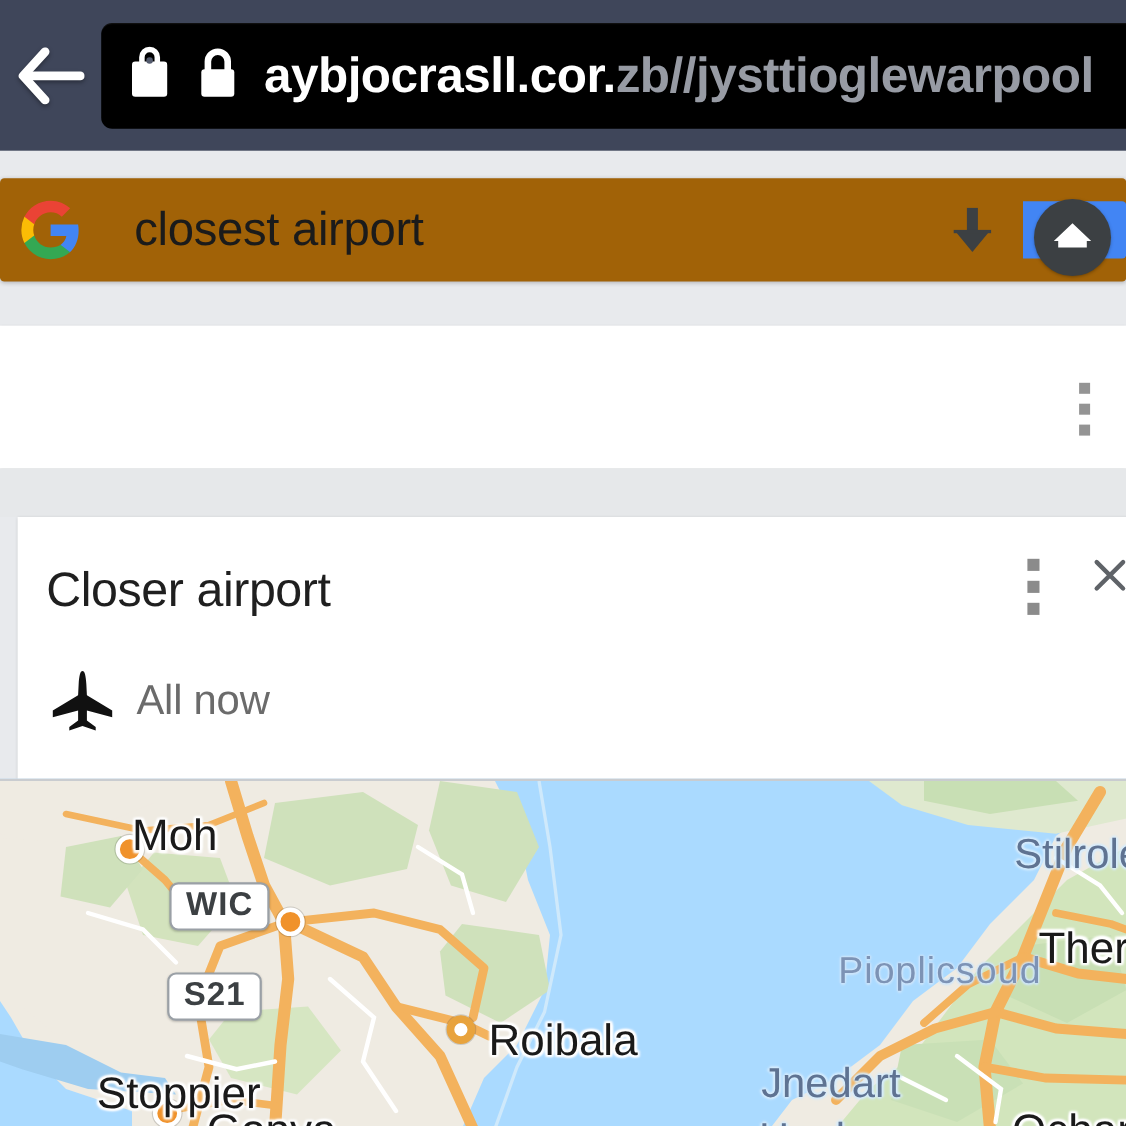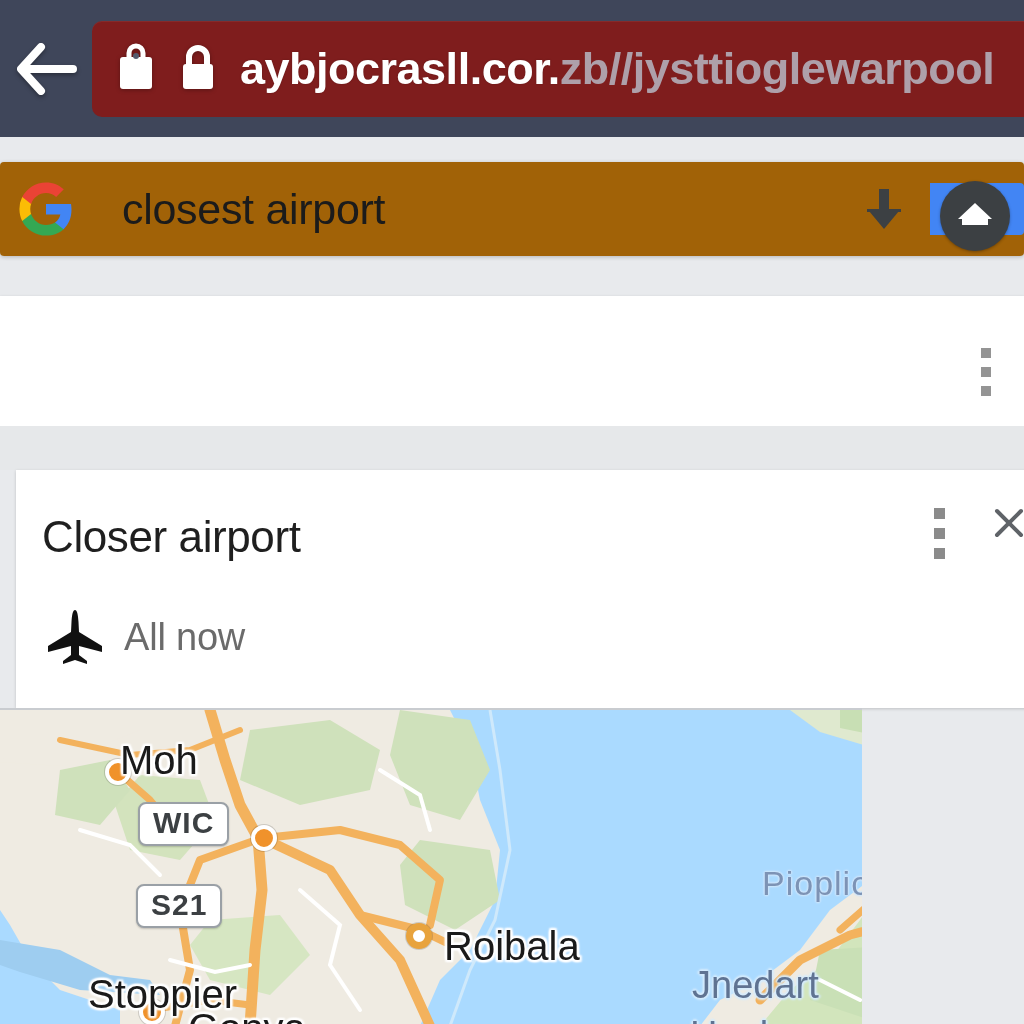--- a/index.html
+++ b/index.html
@@ -18,21 +18,21 @@
     overflow:hidden;
   }
   #back-arrow{
     width:92px; height:137px;
     display:flex; align-items:center; justify-content:center;
     flex:0 0 auto;
     filter: drop-shadow(0 2px 2px rgba(0,0,0,.35));
   }
   #url-pill{
     flex:1 1 auto; height:96px; margin-right:0;
-    background:#7f1d1d; border-radius:10px 0 0 10px;
+    background:#000000; border-radius:10px 0 0 10px;
     display:flex; align-items:center;
     padding-left:24px;
     overflow:hidden;
     box-shadow: inset 0 1px 0 rgba(255,255,255,.06);
   }
   .bar-icon{ flex:0 0 auto; margin-right:22px; filter: drop-shadow(0 1px 2px rgba(0,0,0,.3)); }
   #url-text{
     white-space:nowrap;
     font-size:45px; font-weight:bold;
     letter-spacing:-0.5px;
@@ -121,21 +121,21 @@
     display:flex; align-items:center; justify-content:center;
   }
 
   
   .dots{ display:flex; flex-direction:column; gap:9px; align-items:center; }
   .dots span{ display:block; width:11px; height:11px; background:#8b8b8b; }
   .dots.small span{ width:10px; height:10px; background:#949494; }
 
   
   #map{
-    position:absolute; left:0; top:708px; width:862px; height:316px;
+    position:absolute; left:0; top:708px; width:1024px; height:316px;
     overflow:hidden;
     background:#aadaff;
     border-top:2px solid #c9ccd0;
     text-decoration:underline;
   }
   #map svg{ display:block; }
   .map-label{
     position:absolute;
     font-family:"Liberation Sans", sans-serif;
     white-space:nowrap;
@@ -153,20 +153,21 @@
   .lbl-island{
     font-size:38px; color:#5f7392;
     text-shadow: -2px 0 2px #d6ecfd, 2px 0 2px #d6ecfd, 0 -2px 2px #d6ecfd, 0 2px 2px #d6ecfd;
   }
   .road-badge{
     position:absolute;
     background:#ffffff; border:2px solid #9aa0a6; border-radius:8px;
     padding:2px 13px 4px 13px;
     font-size:30px; color:#3c4043; font-weight:bold; letter-spacing:1px;
     box-shadow:0 1px 2px rgba(0,0,0,.2);
+    margin-left:16px;
   }
   .city-dot{
     position:absolute; width:26px; height:26px; border-radius:50%;
     background:#f0922b; border:4px solid #ffffff;
     box-shadow:0 0 0 1px rgba(0,0,0,.15);
   }
   .city-dot.hollow{ background:#fff; border:7px solid #e8a33d; }
 </style>
 </head>
 <body>

